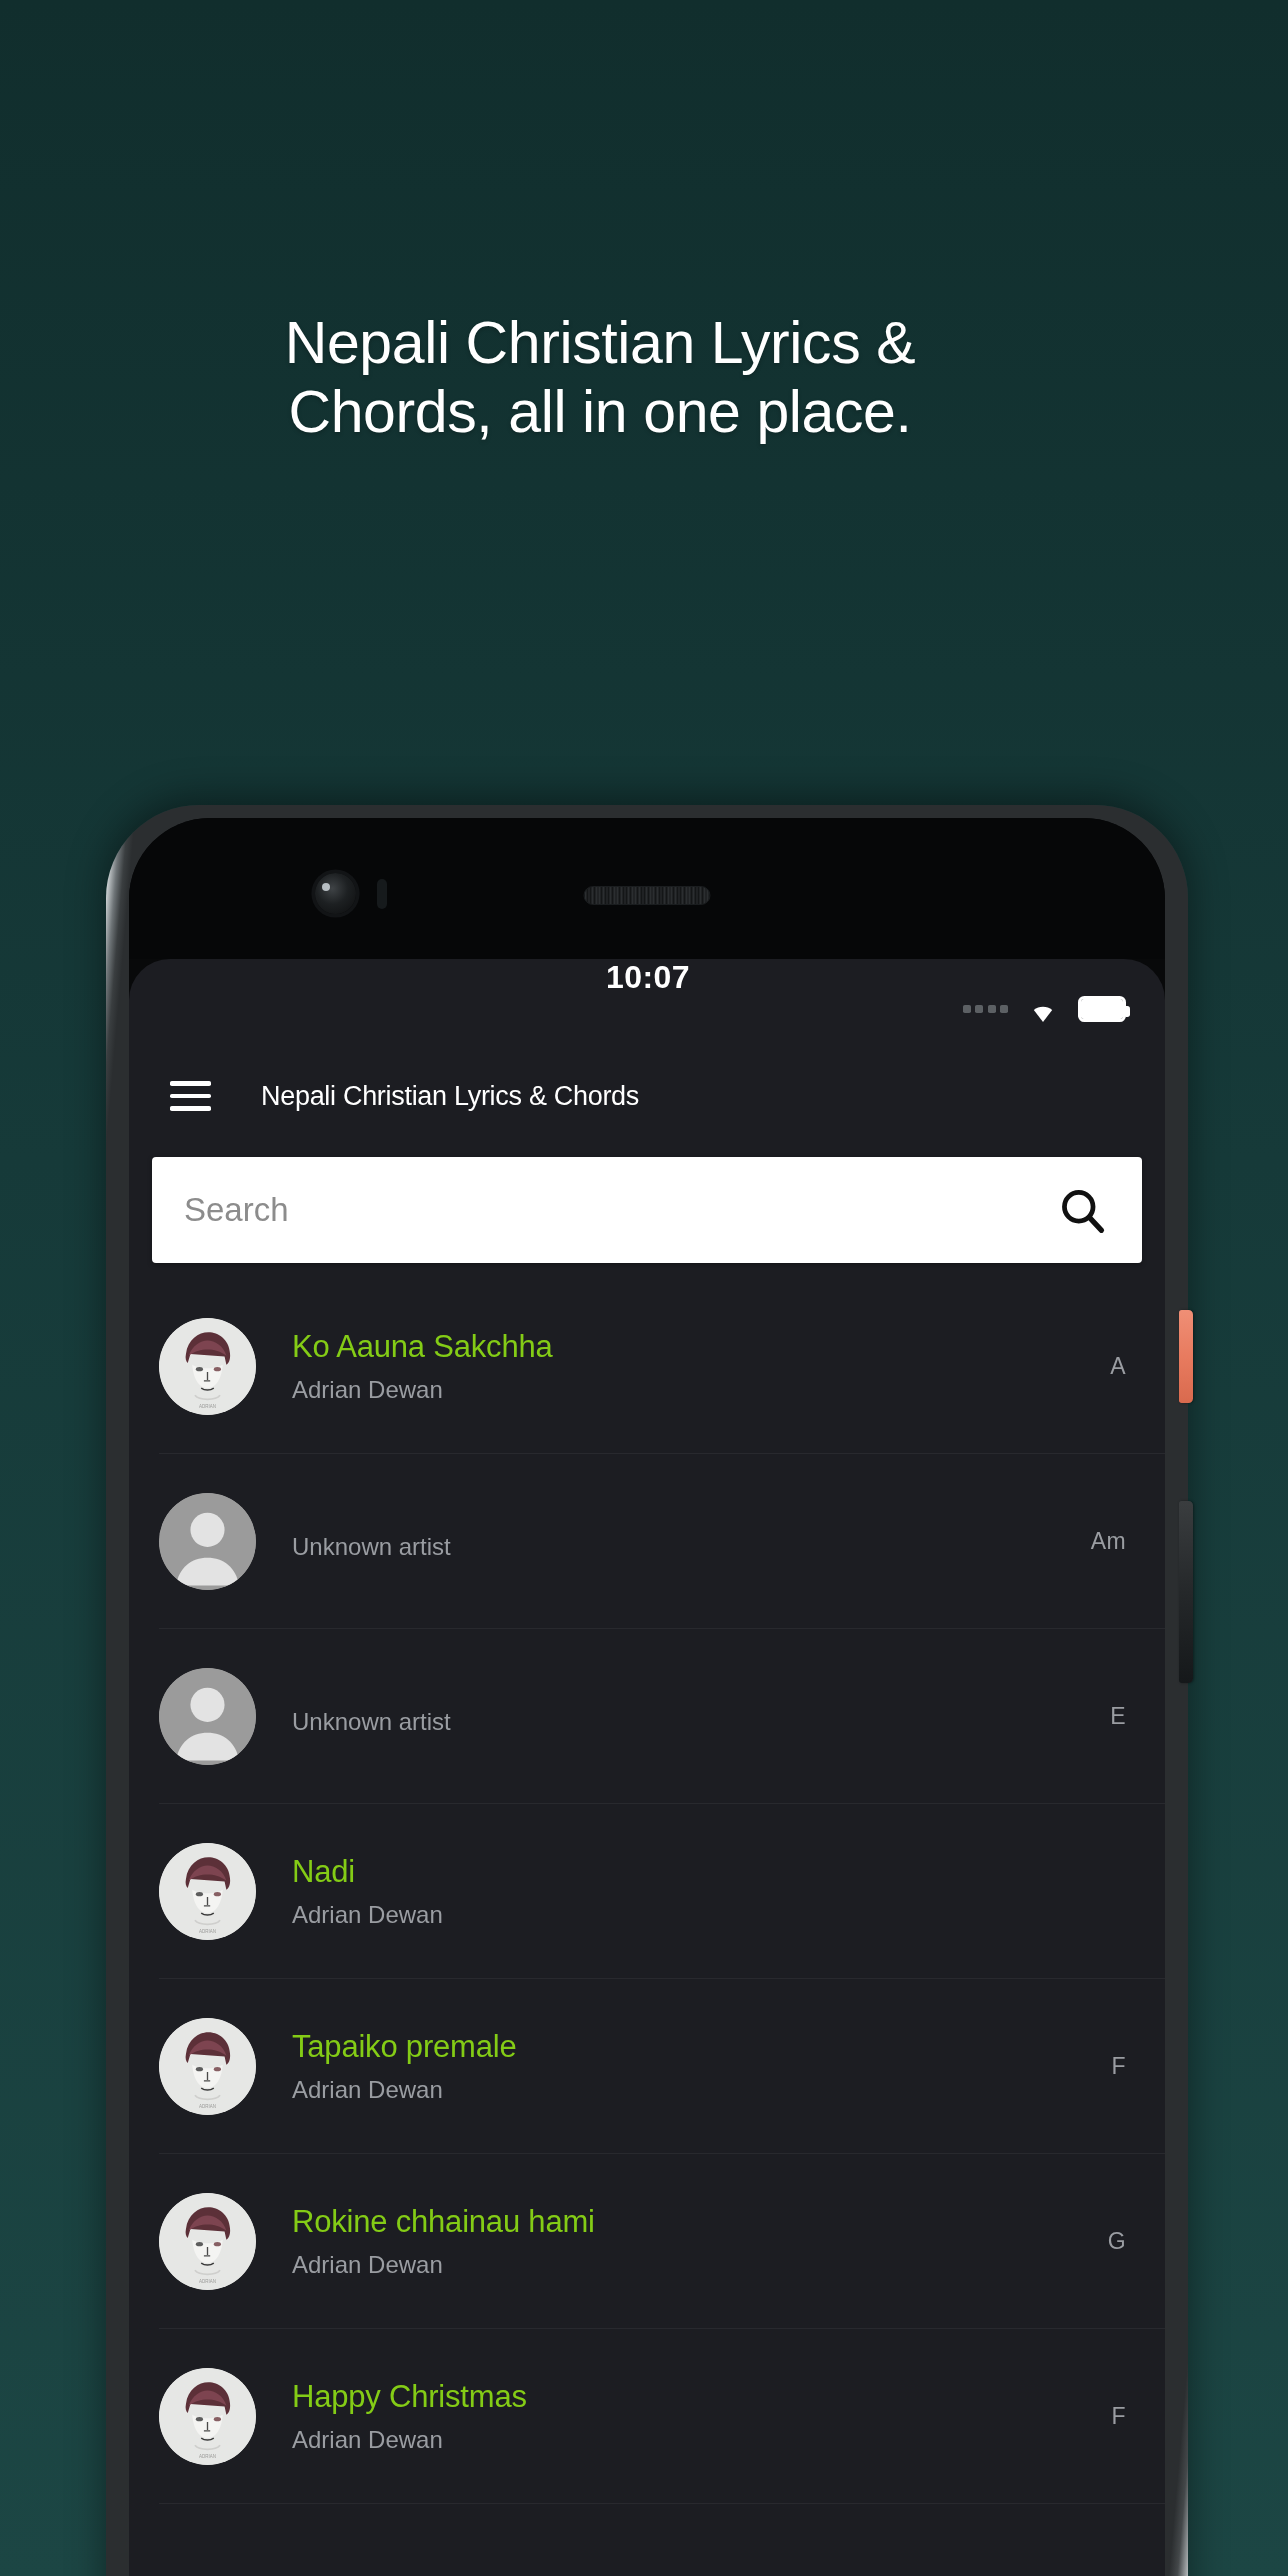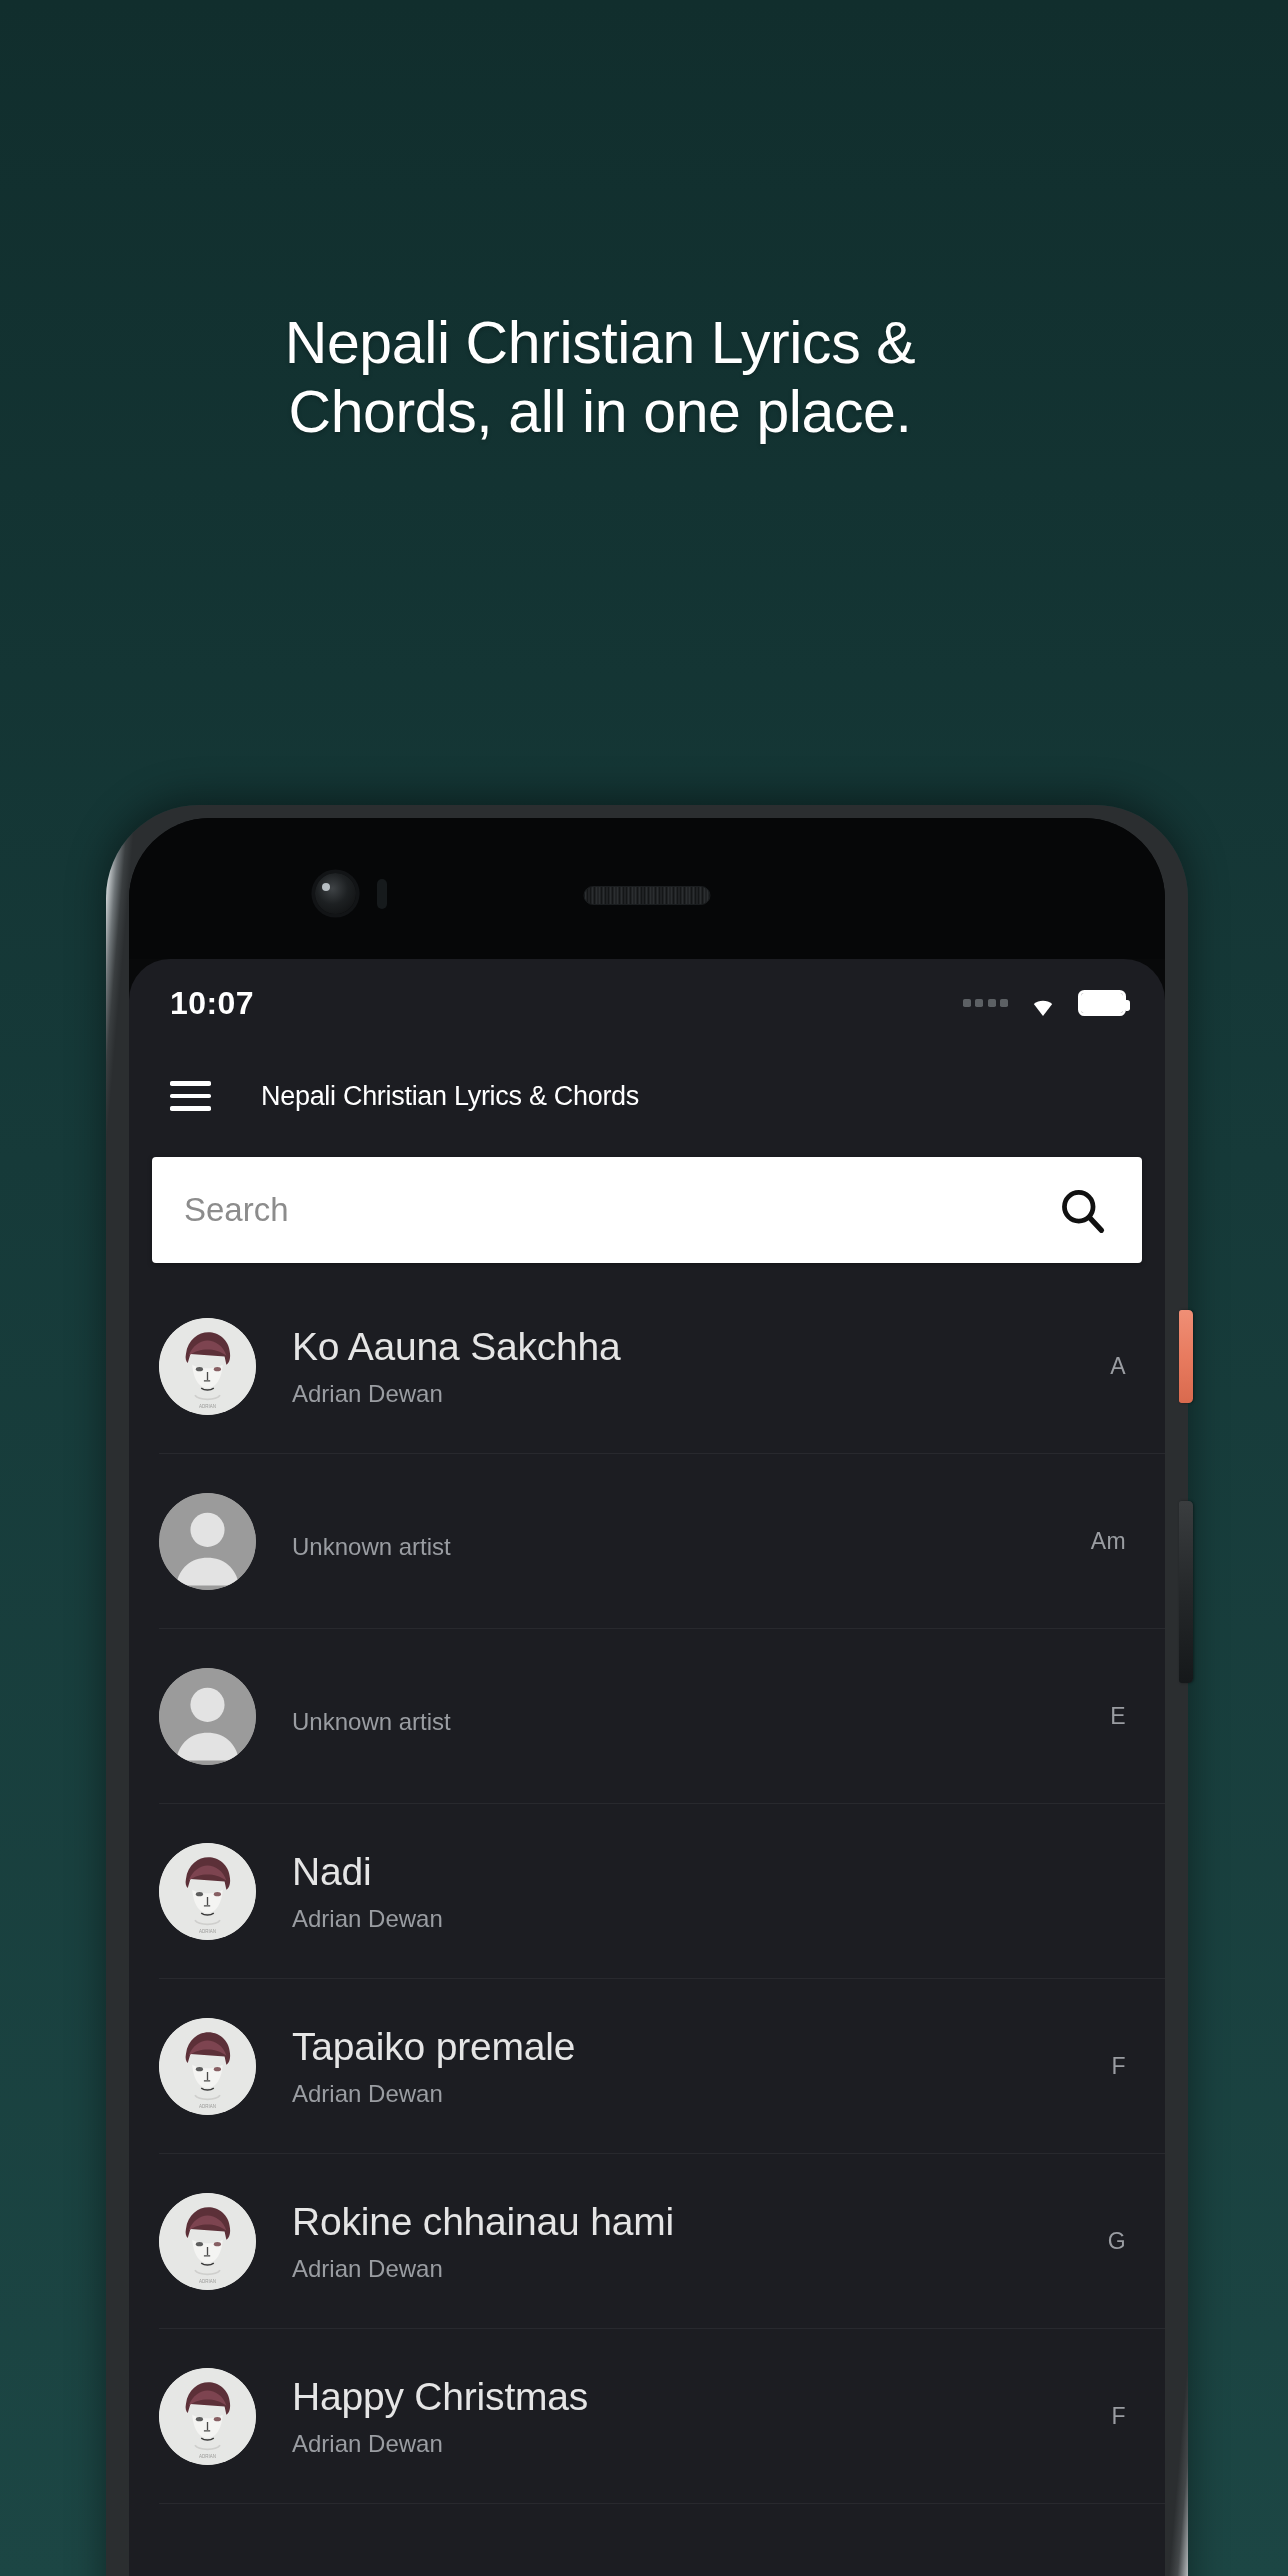--- a/index.html
+++ b/index.html
@@ -89,20 +89,21 @@
     border-radius:41px 41px 0 0;
     overflow:hidden;
   }
 
   
   .statusbar {
     height:89px;
     display:flex; align-items:center;
     padding:0 39px 0 41px;
     color:#ffffff;
+    flex-direction:column;
   }
   .clock { font-size:32px; font-weight:700; letter-spacing:0.4px; }
   .status-right { margin-left:auto; display:flex; align-items:center; gap:18px; }
   .signal-dots { display:flex; gap:4.5px; align-items:flex-end; }
   .signal-dots i {
     display:block; width:8px; height:8px; border-radius:1.8px;
     background:#5c6064;
   }
   .wifi-icon { width:34px; height:27px; }
   .battery {
@@ -167,21 +168,21 @@
     border-radius:50%;
     overflow:hidden;
     position:relative;
     background:#e3e4e2;
   }
   .avatar.person { background:radial-gradient(circle at 50% 34%, #f1f1ef 0%, #dddedc 62%, #c8cac8 100%); }
   .avatar.generic { background:#9d9d9d; }
   .avatar svg { position:absolute; inset:0; width:100%; height:100%; }
   .song-text { flex:1; min-width:0; margin-left:36px; }
   .song-title {
-    color:#e5e5e5; font-size:39px; font-weight:400;
+    color:#84cc16; font-size:31px; font-weight:400;
     letter-spacing:-0.2px; line-height:1.15;
     white-space:nowrap; overflow:hidden; text-overflow:ellipsis;
   }
   .song-artist {
     color:#9a9da2; font-size:24px; margin-top:10.7px;
     white-space:nowrap; overflow:hidden; text-overflow:ellipsis;
   }
   .song-chord {
     color:#9a9da2; font-size:23px; flex:0 0 auto;
     min-width:47px; text-align:right; letter-spacing:0.4px;

